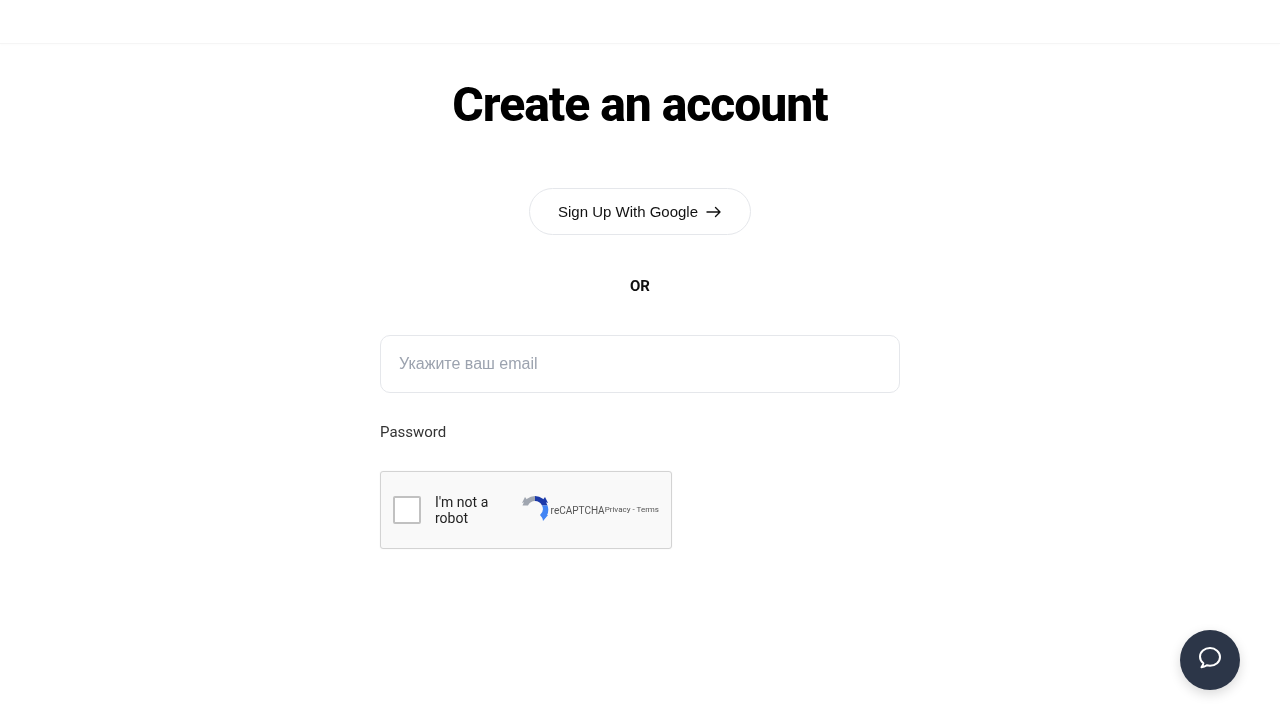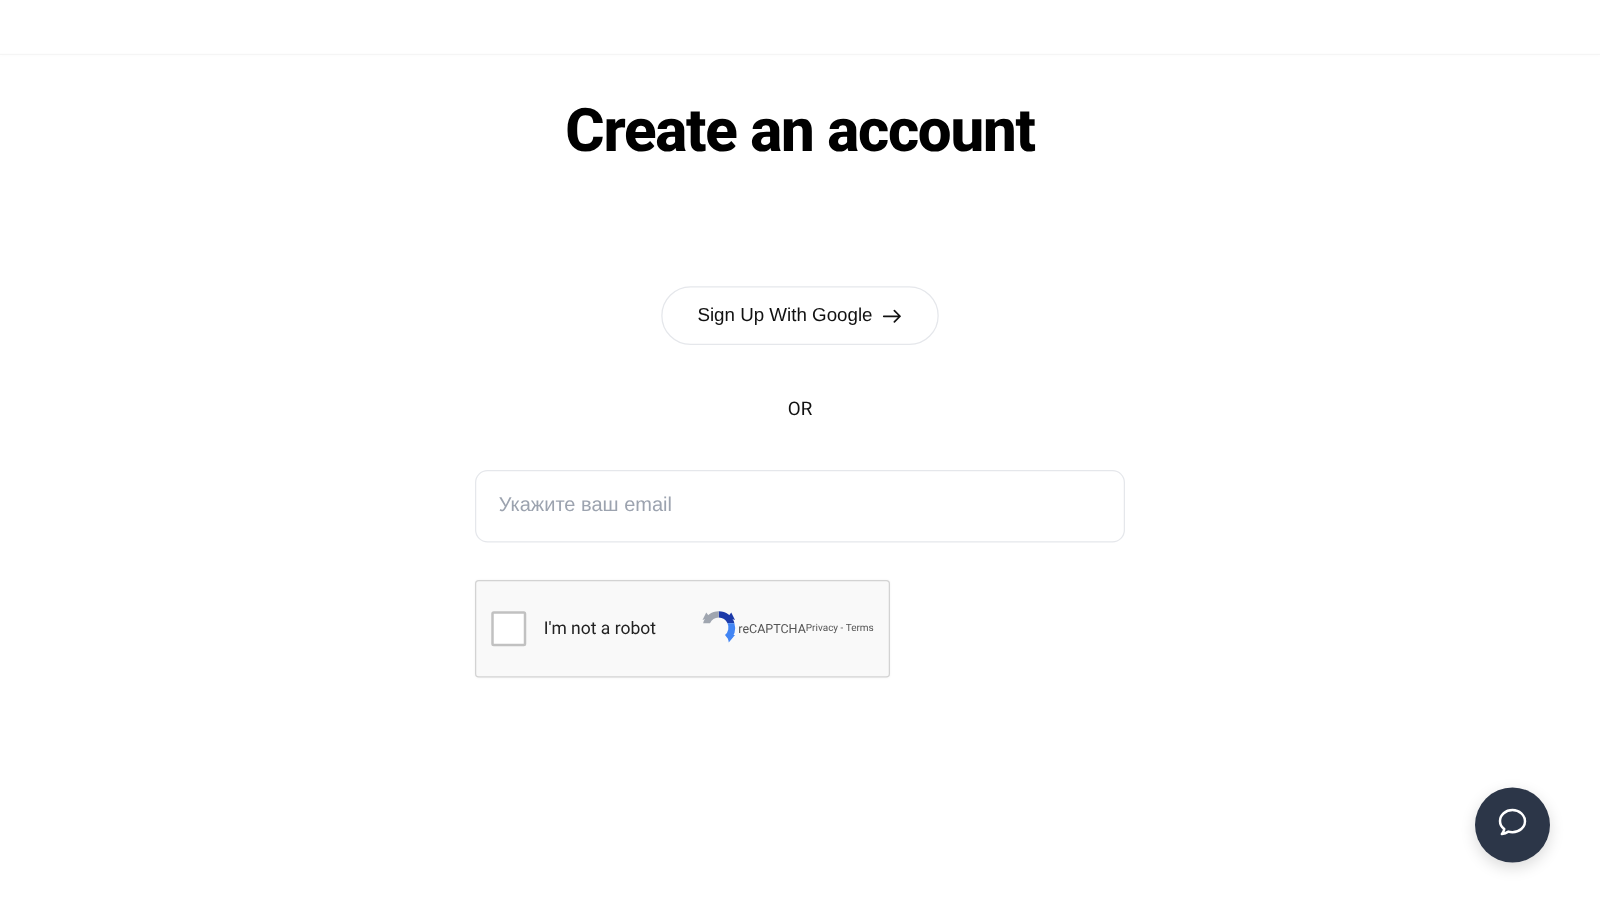--- a/index.html
+++ b/index.html
@@ -22,40 +22,40 @@
       align-items: center;
     }
     .page-title {
       font-size: 48px;
       font-weight: 800;
       color: #000;
       margin-top: 76px;
       letter-spacing: -1px;
     }
     .google-btn {
-      margin-top: 96px;
+      margin-top: 55px;
       background: #fff;
       border: 1px solid #e5e7eb;
       border-radius: 28px;
       padding: 14px 28px;
       font-size: 15px;
       font-weight: 500;
       color: #111;
       cursor: pointer;
       display: inline-flex;
       align-items: center;
       gap: 8px;
     }
     .arrow-icon svg {
       display: block;
     }
     .or-text {
       margin-top: 42px;
       font-size: 15px;
-      font-weight: 400;
+      font-weight: 700;
       color: #111;
     }
     .form {
       width: 520px;
       margin-top: 40px;
     }
     .field-group {
       margin-bottom: 30px;
     }
     .field-label {
@@ -71,21 +71,21 @@
       border-radius: 10px;
       padding: 12px 18px;
       font-size: 16px;
       color: #111;
       outline: none;
     }
     .text-input::placeholder {
       color: #9ca3af;
     }
     .recaptcha-box {
-      width: 332px;
+      width: 292px;
       height: 78px;
       background: #f9f9f9;
       border: 1px solid #d3d3d3;
       border-radius: 3px;
       display: flex;
       align-items: center;
       padding: 0 12px;
       box-shadow: 0 0 2px rgba(0,0,0,0.05);
     }
     .recaptcha-checkbox {
@@ -169,20 +169,21 @@
   </button>
 
   <div class="or-text">OR</div>
 
   <div class="form">
     <div class="field-group">
       <input type="email" class="text-input" placeholder="Укажите ваш email" style="">
     </div>
 
     <div class="field-group">
+      <label class="field-label">Password</label>
     </div>
 
     <div class="recaptcha-box">
       <div class="recaptcha-checkbox"></div>
       <div class="recaptcha-label">I'm not a robot</div>
       <div class="recaptcha-right">
         <div class="recaptcha-logo">
           <svg width="32" height="32" viewBox="0 0 32 32">
             <path d="M 16 3 A 13 13 0 0 1 28.5 12.5 L 23 12.5 A 8 8 0 0 0 16 8 Z" fill="#1c3aa9"></path>
             <path d="M 28.5 12.5 A 13 13 0 0 1 24.5 26.5 L 21 22 A 8 8 0 0 0 23 12.5 Z" fill="#4285f4"></path>

